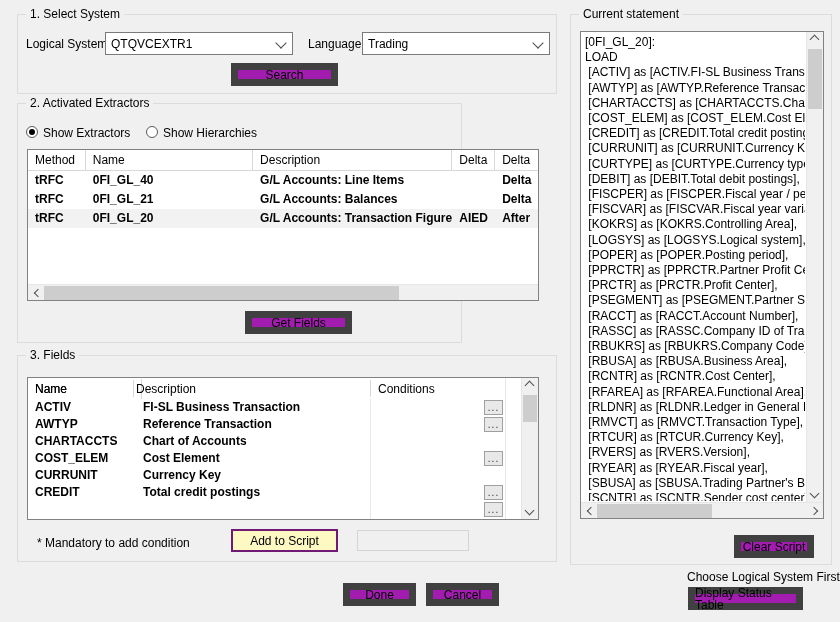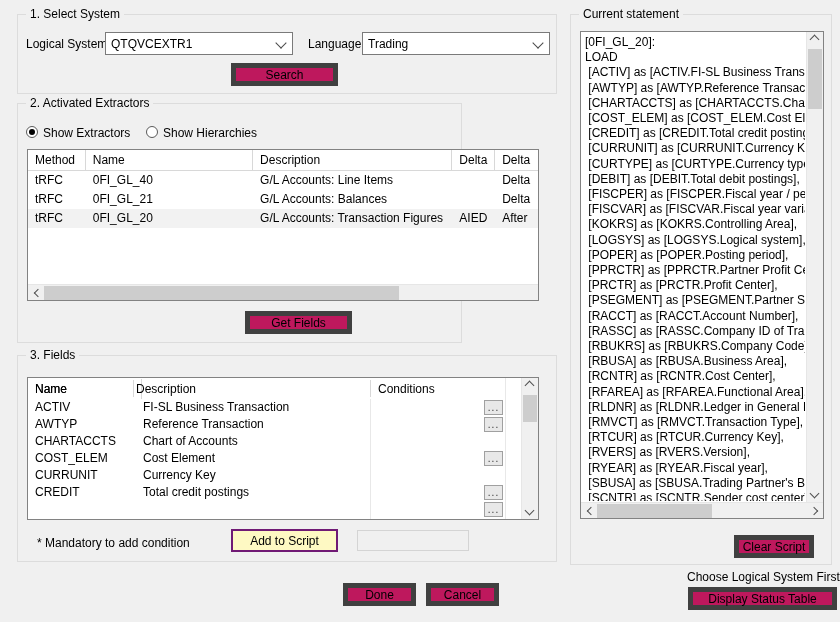--- a/index.html
+++ b/index.html
@@ -82,22 +82,22 @@
     margin-top: -5px;
     border-left: 1.4px solid #4a4a4a;
     border-bottom: 1.4px solid #4a4a4a;
     transform: rotate(-45deg);
   }
 
   
   .btn {
     position: absolute;
     box-sizing: border-box;
-    background: #be185d;
-    border: 5px solid #404040;
+    background: #a21caf;
+    border: 7px solid #404040;
     font-size: 12px;
     font-family: "Liberation Sans", sans-serif;
     color: #000;
     display: flex;
     align-items: center;
     justify-content: center;
     cursor: default;
     padding: 0;
     line-height: 1;
   }
@@ -164,20 +164,21 @@
     overflow: hidden;
     white-space: nowrap;
     border-right: 1px solid #d8d8d8;
   }
   .grid-head .cell.nodiv { border-right: none; }
   .grid-row {
     display: flex;
     height: 19px;
     align-items: flex-start;
     box-sizing: border-box;
+    font-weight: bold;
   }
   .grid-row.selected { background: #f2f2f2; }
   .grid-row .cell {
     font-size: 12px;
     color: #000;
     padding-left: 7px;
     box-sizing: border-box;
     height: 19px;
     line-height: 19px;
     overflow: hidden;
@@ -495,16 +496,16 @@
       <span style="flex:1 1 auto;"></span>
       <span class="arrow right"></span>
     </div>
   </div>
 
   <div class="btn" style="left:163px; top:520px; width:80px; height:23px;">Clear Script</div>
 </div>
 
 <div class="lbl" style="left:687px; top:570px;">Choose Logical System First</div>
 
-<div class="btn" style="left:688px; top:587px; width:149px; height:23px;">Display Status Table</div>
+<div class="btn" style="left:688px; top:587px; width:115px; height:23px;">Display Status Table</div>
 
 <div class="btn" style="left:343px; top:583px; width:73px; height:23px;">Done</div>
 <div class="btn" style="left:426px; top:583px; width:73px; height:23px;">Cancel</div>
 
 </body></html>

